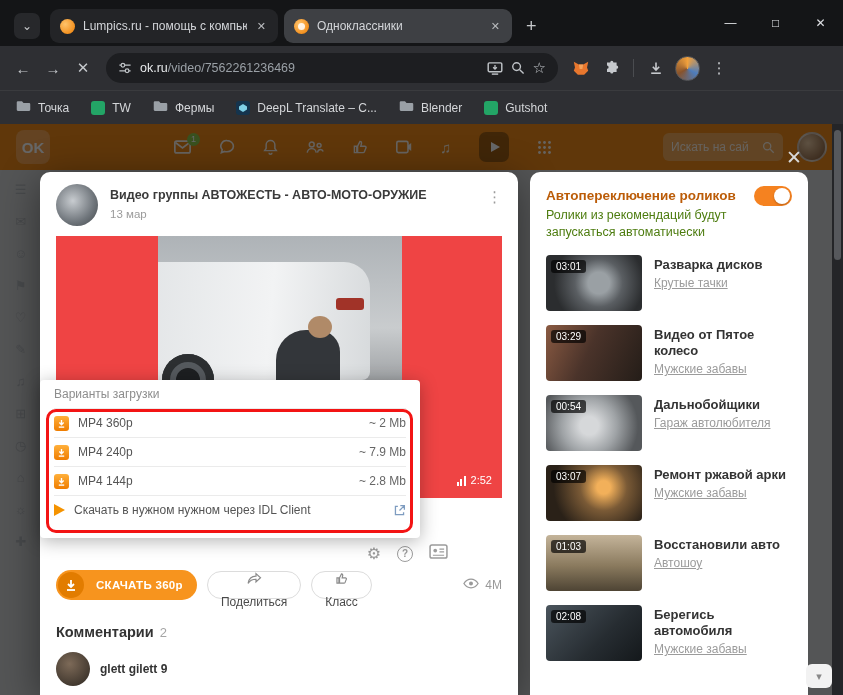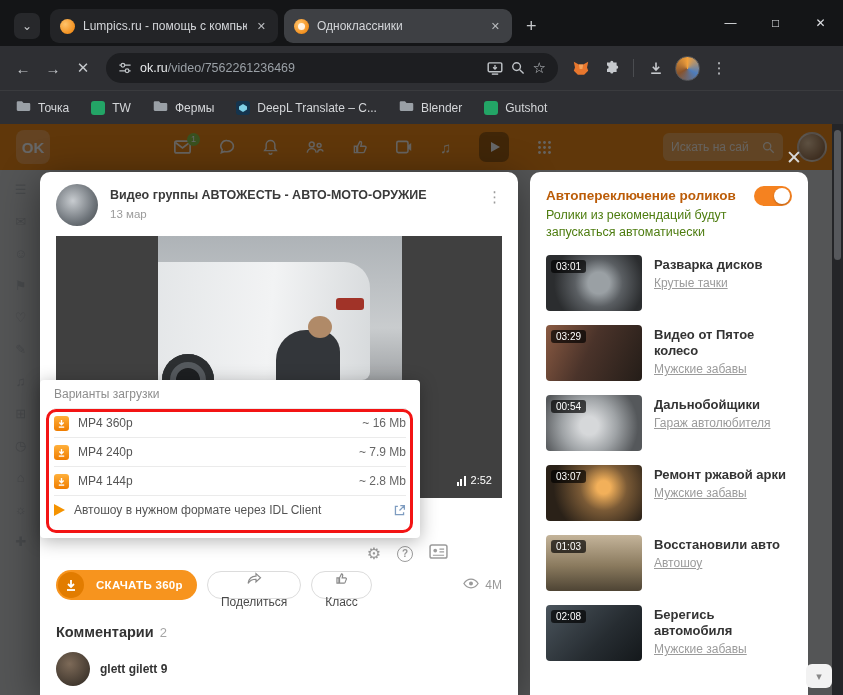--- a/index.html
+++ b/index.html
@@ -53,21 +53,21 @@
 
   .overlay{position:absolute;inset:0;background:rgba(8,9,11,.62);z-index:2;}
 
   
   .modal{position:absolute;left:40px;top:48px;width:478px;height:523px;background:#fff;border-radius:10px 10px 0 0;z-index:3;box-shadow:0 8px 40px rgba(0,0,0,.45);}
   .pav{position:absolute;left:16px;top:12px;width:42px;height:42px;border-radius:50%;background:radial-gradient(circle at 40% 40%,#c8ccd0,#6f757b 60%,#3e4347);}
   .ptitle{position:absolute;left:70px;top:16px;font-size:12.5px;font-weight:bold;color:#3a3a3a;width:370px;white-space:nowrap;overflow:hidden;}
   .pdate{position:absolute;left:70px;top:36px;font-size:11.5px;color:#9b9b9b;}
   .kebab{position:absolute;right:16px;top:16px;color:#9b9b9b;font-size:15px;}
 
-  .video{position:absolute;left:16px;top:64px;width:446px;height:262px;background:#404040;overflow:hidden;}
+  .video{position:absolute;left:16px;top:64px;width:446px;height:262px;background:#ef4444;overflow:hidden;}
   .photo{position:absolute;left:102px;top:0;width:244px;height:262px;background:linear-gradient(180deg,#aeb3b7 0%,#c9ccce 35%,#96999c 60%,#63666a 100%);overflow:hidden;}
   .car{position:absolute;left:-40px;top:26px;width:252px;height:118px;background:linear-gradient(95deg,#dfe2e4,#f2f3f4 60%,#d7dadc);border-radius:14px 26px 8px 8px;}
   .carwin{position:absolute;left:-40px;top:30px;width:122px;height:42px;background:#2f3438;border-radius:6px 18px 4px 4px;}
   .tail{position:absolute;left:178px;top:62px;width:28px;height:12px;background:#a13328;border-radius:3px;}
   .wheel{position:absolute;left:4px;top:118px;width:52px;height:52px;border-radius:50%;background:#1d1f21;box-shadow:inset 0 0 0 8px #2c2f31,inset 0 0 0 14px #555a5e;}
   .person{position:absolute;left:118px;top:94px;width:64px;height:98px;background:#33363a;border-radius:30px 22px 12px 16px;}
   .personhead{position:absolute;left:150px;top:80px;width:24px;height:22px;border-radius:50%;background:#b08a68;}
   .gshadow{position:absolute;left:0;top:198px;width:244px;height:64px;background:linear-gradient(180deg,rgba(40,42,44,0),rgba(30,31,33,.6));}
   .dur{position:absolute;right:10px;bottom:12px;display:flex;align-items:flex-end;gap:5px;color:#fff;font-size:11px;z-index:2;}
   .bars{display:flex;align-items:flex-end;gap:1.5px;}
@@ -363,21 +363,21 @@
       <div class="dltitle">Варианты загрузки</div>
 
       <div class="dlrow">
         <span class="mp4i">
             <svg width="9" height="9" viewBox="0 0 10 10">
               <path d="M5 1v4.6M2.6 3.8L5 6.3l2.4-2.5" stroke="#fff" stroke-width="1.5" fill="none"></path>
               <path d="M2 9h6" stroke="#fff" stroke-width="1.5"></path>
             </svg>
           </span>
         <span>MP4 360p</span>
-        <span class="dlsize">~ 16 Mb</span>
+        <span class="dlsize">~ 2 Mb</span>
       </div>
       <div class="dlrow">
         <span class="mp4i">
             <svg width="9" height="9" viewBox="0 0 10 10">
               <path d="M5 1v4.6M2.6 3.8L5 6.3l2.4-2.5" stroke="#fff" stroke-width="1.5" fill="none"></path>
               <path d="M2 9h6" stroke="#fff" stroke-width="1.5"></path>
             </svg>
           </span>
         <span>MP4 240p</span>
         <span class="dlsize">~ 7.9 Mb</span>
@@ -387,21 +387,21 @@
             <svg width="9" height="9" viewBox="0 0 10 10">
               <path d="M5 1v4.6M2.6 3.8L5 6.3l2.4-2.5" stroke="#fff" stroke-width="1.5" fill="none"></path>
               <path d="M2 9h6" stroke="#fff" stroke-width="1.5"></path>
             </svg>
           </span>
         <span>MP4 144p</span>
         <span class="dlsize">~ 2.8 Mb</span>
       </div>
       <div class="dlrow">
         <span class="idlarrow"></span>
-        <span>Автошоу в нужном формате через IDL Client</span>
+        <span>Скачать в нужном нужном через IDL Client</span>
         <span class="extlink">
             <svg width="13" height="13" viewBox="0 0 16 16">
               <path d="M6 3H3v10h10v-3" fill="none" stroke="#7e9cc0" stroke-width="1.6"></path>
               <path d="M9 2h5v5M14 2L8 8" fill="none" stroke="#7e9cc0" stroke-width="1.6"></path>
             </svg>
           </span>
       </div>
 
       <div class="redbox"></div>
     </div>

